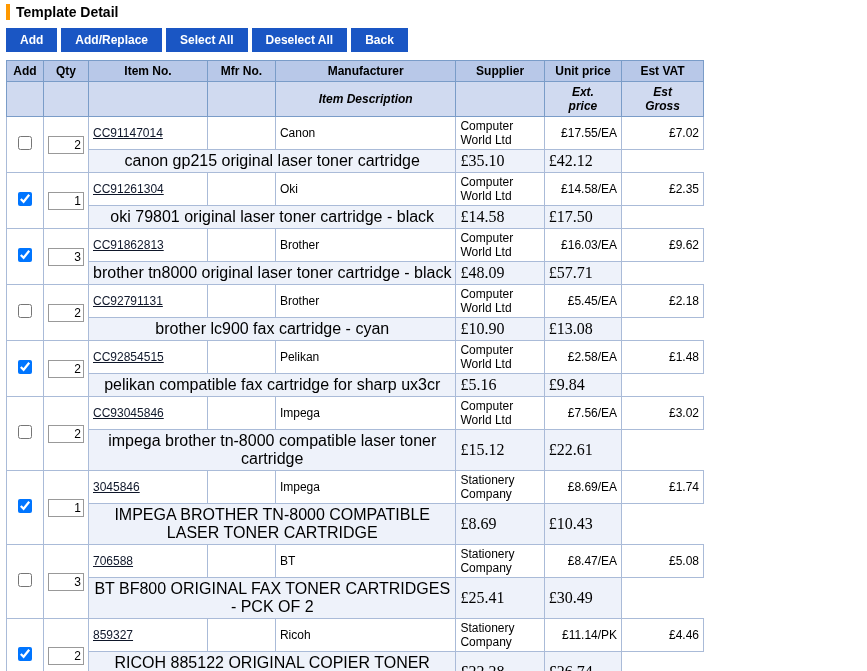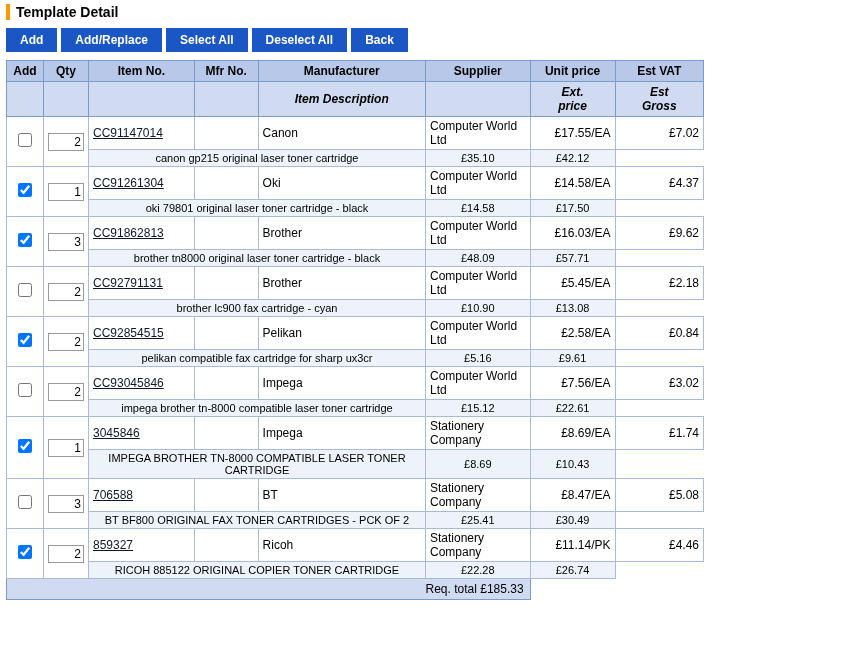--- a/index.html
+++ b/index.html
@@ -60,25 +60,26 @@
       padding: 2px 4px;
       vertical-align: middle;
       background: #fff;
     }
 
     tbody tr.desc-row td {
       border: 1px solid #aabbd8;
       padding: 2px 4px;
       text-align: center;
       background: #eef2fa;
-      font-size: 11px;
+      font-size: 16px;
     }
 
     tbody tr.desc-row td.price-cell {
-      text-align: center;
+      text-align: left;
+      font-family: Liberation Serif, serif;
     }
 
     .item-link { color: #0f172a; text-decoration: underline; cursor: pointer; }
 
     .qty-input {
       width: 36px;
       text-align: right;
       border: 1px solid #999;
       padding: 1px 2px;
       font-size: 12px;
@@ -165,21 +166,21 @@
     <td class="center" rowspan="2">
       <input type="text" class="qty-input" value="1" style="">
     </td>
     <td>
       <a class="item-link">CC91261304</a>
     </td>
     <td></td>
     <td>Oki</td>
     <td>Computer World Ltd</td>
     <td class="right">£14.58/EA</td>
-    <td class="right">£4.37</td>
+    <td class="right">£2.35</td>
   </tr>
         <tr class="desc-row">
     <td colspan="3">oki 79801 original laser toner cartridge - black</td>
     <td class="price-cell">£14.58</td>
     <td class="price-cell">£17.50</td>
   </tr>
         <tr class="main-row">
     <td class="center" rowspan="2">
       <input type="checkbox" class="add-checkbox" checked="" style="">
     </td>
@@ -228,26 +229,26 @@
     <td class="center" rowspan="2">
       <input type="text" class="qty-input" value="2" style="">
     </td>
     <td>
       <a class="item-link">CC92854515</a>
     </td>
     <td></td>
     <td>Pelikan</td>
     <td>Computer World Ltd</td>
     <td class="right">£2.58/EA</td>
-    <td class="right">£0.84</td>
+    <td class="right">£1.48</td>
   </tr>
         <tr class="desc-row">
     <td colspan="3">pelikan compatible fax cartridge for sharp ux3cr</td>
     <td class="price-cell">£5.16</td>
-    <td class="price-cell">£9.61</td>
+    <td class="price-cell">£9.84</td>
   </tr>
         <tr class="main-row">
     <td class="center" rowspan="2">
       <input type="checkbox" class="add-checkbox" style="">
     </td>
     <td class="center" rowspan="2">
       <input type="text" class="qty-input" value="2" style="">
     </td>
     <td>
       <a class="item-link">CC93045846</a>

